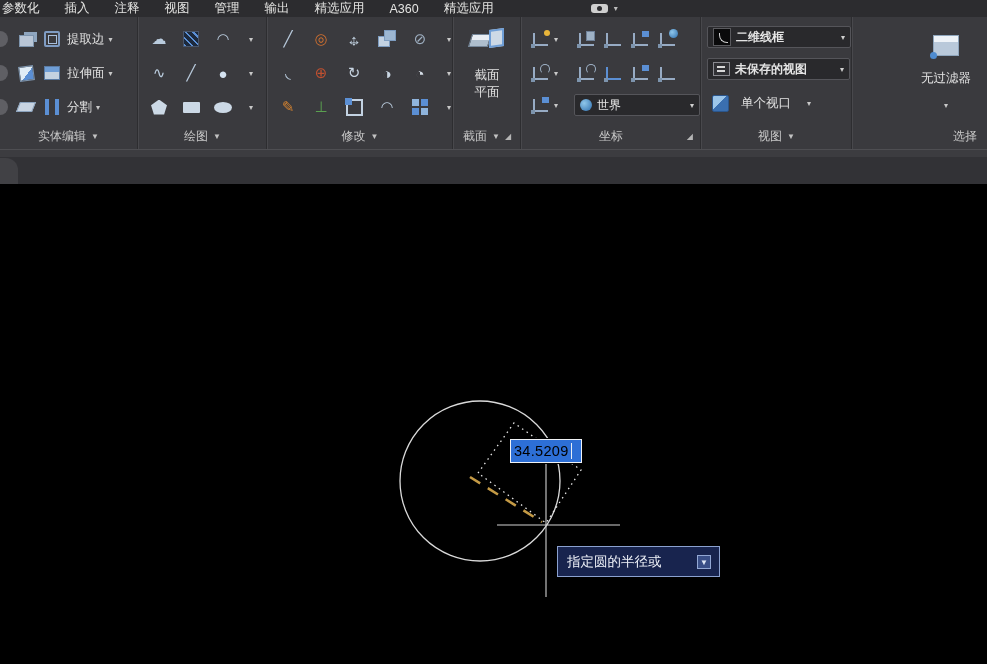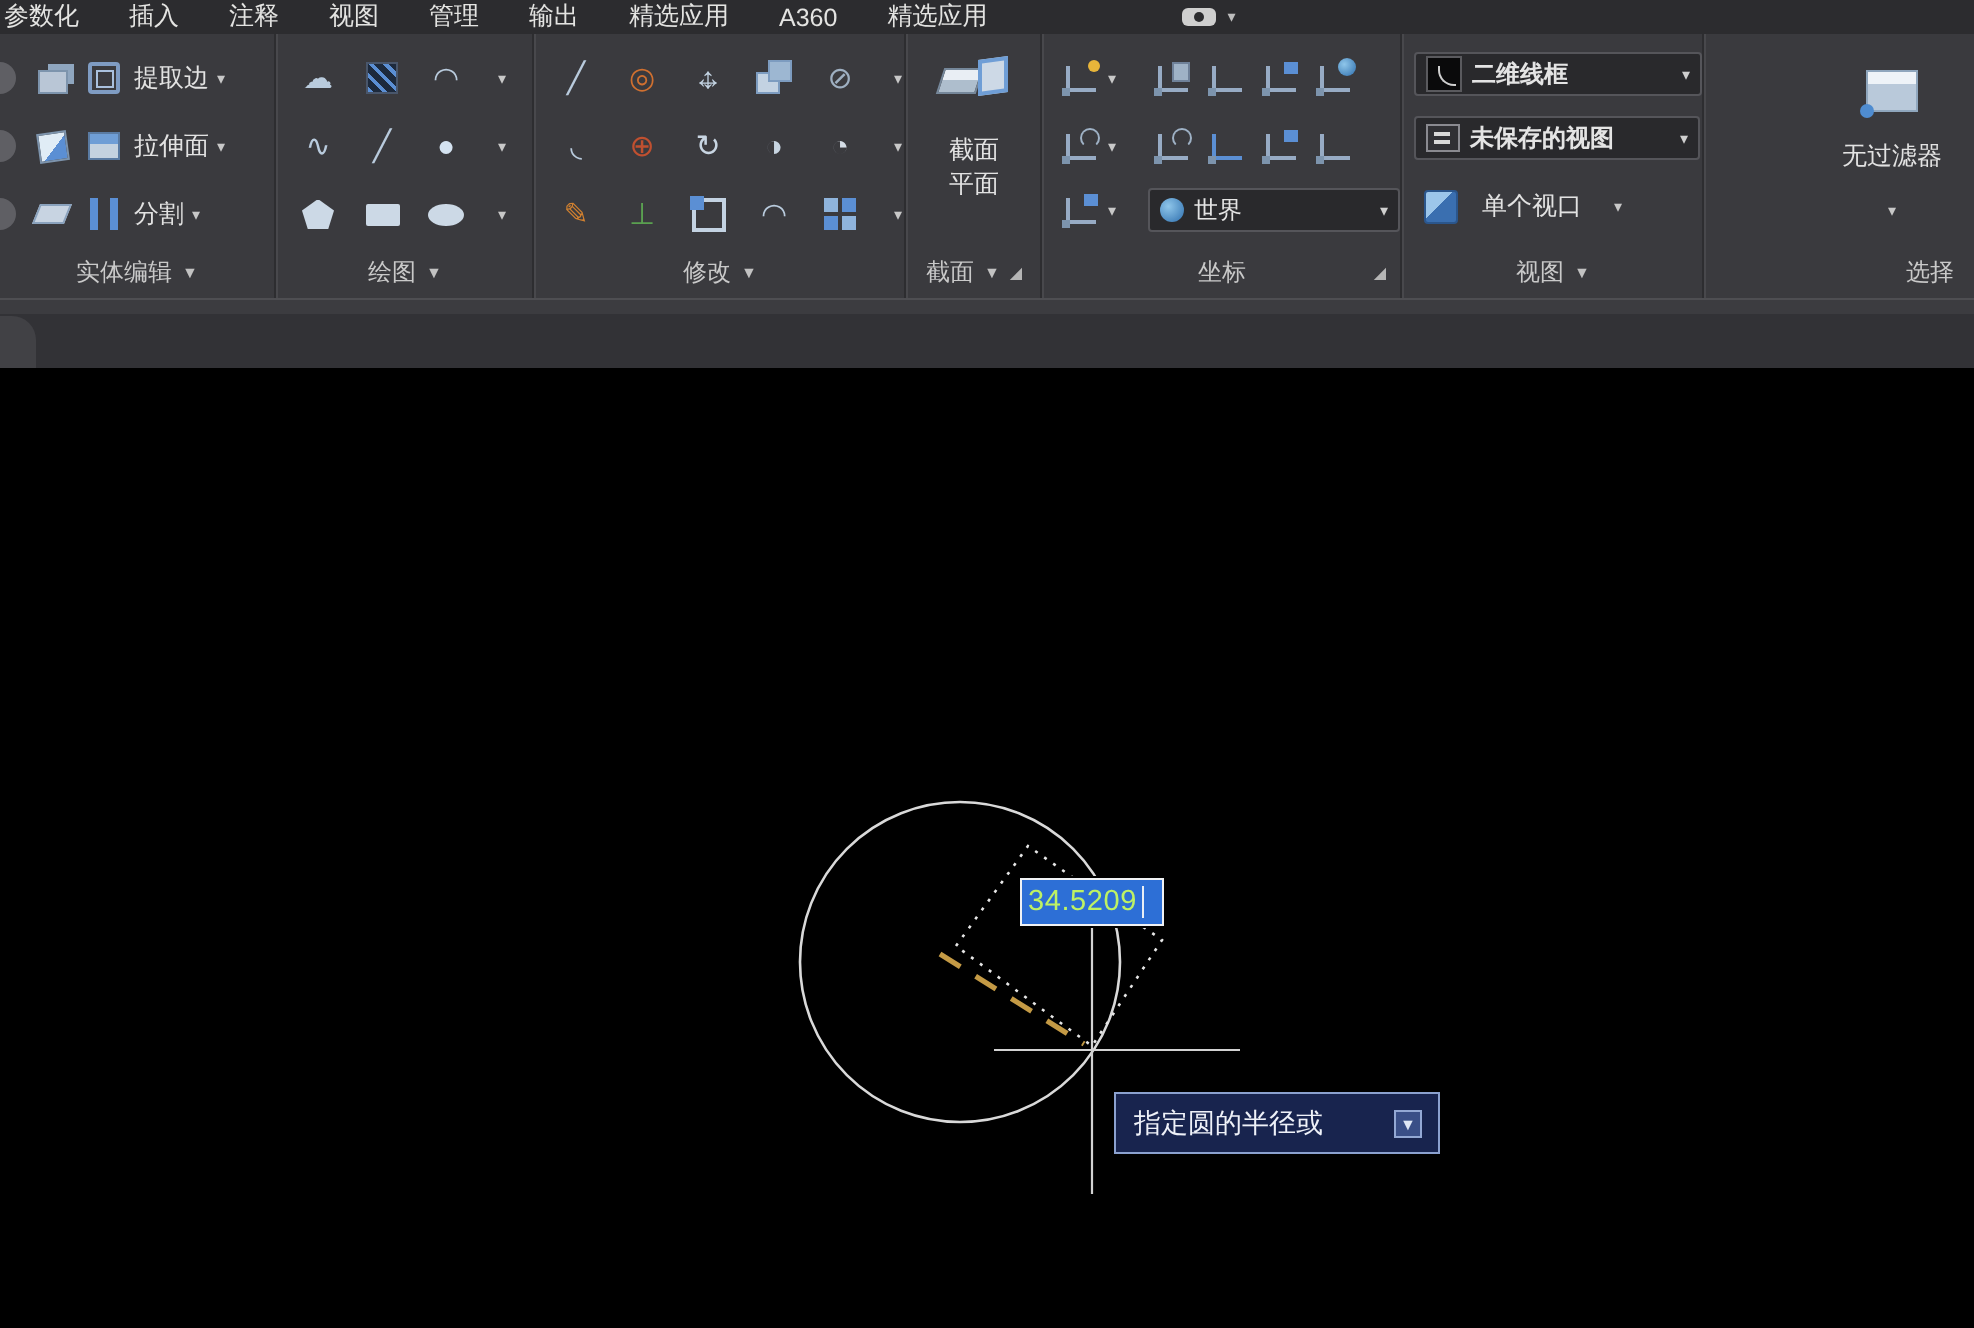--- a/index.html
+++ b/index.html
@@ -115,21 +115,21 @@
   .tabstrip .strip-top { position:absolute; left:0; top:0; width:100%; height:7px; background:#3c3c40; }
   .tabstrip .tab-bump { position:absolute; left:-8px; top:8px; width:26px; height:27px;
     background:#414145; border-radius:0 12px 0 0; }
 
   
   .canvas { position:absolute; left:0; top:184px; width:987px; height:480px; background:#000; }
   .canvas svg { position:absolute; left:0; top:0; }
 
   .dyn-input { position:absolute; left:510px; top:439px; width:72px; height:24px;
     background:#2d6fd6; border:1.5px solid #f0f2f5; box-shadow:0 0 0 1px #000;
-    color:#bef264; font-size:14.5px; display:flex; align-items:center; padding-left:3px; letter-spacing:0.3px; }
+    color:#000000; font-size:14.5px; display:flex; align-items:center; padding-left:3px; letter-spacing:0.3px; }
   .dyn-input .caret { width:1.5px; height:16px; background:#e8eef5; margin-left:2px; }
 
   .prompt-tip { position:absolute; left:557px; top:546px; width:163px; height:31px;
     background:#18244e; border:1px solid #8ba1cf; box-shadow:2px 3px 6px rgba(0,0,0,.7);
     color:#eef1f8; font-size:13.5px; display:flex; align-items:center; padding-left:9px; }
   .tip-ic { position:absolute; right:8px; top:8px; width:14px; height:14px;
     background:#3a4f87; border:1px solid #93a8d4; display:flex; align-items:center; justify-content:center;
     color:#dfe7f5; font-size:8px; }
 </style>
 </head>

